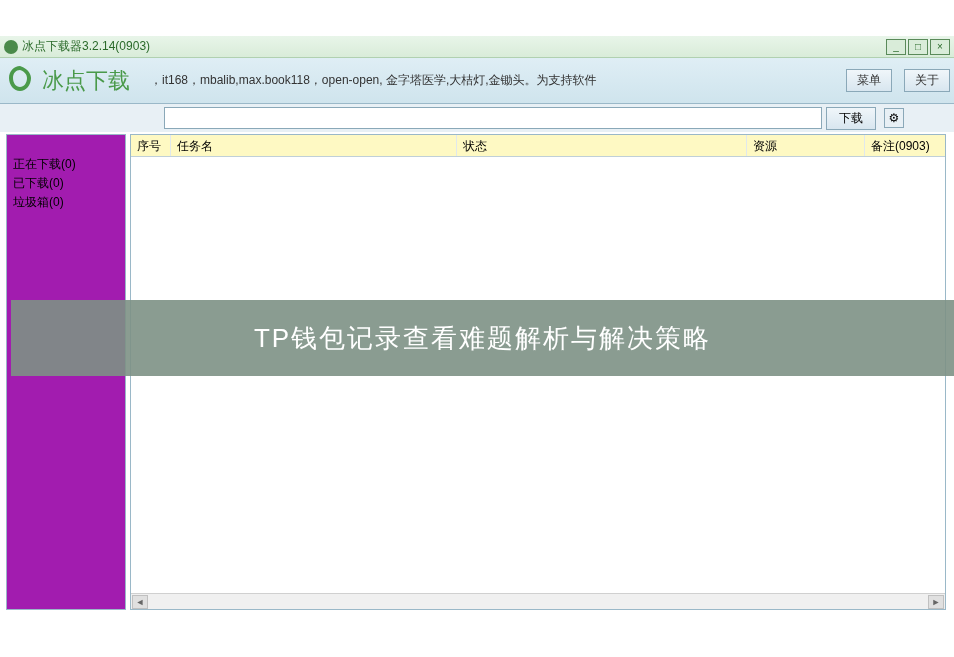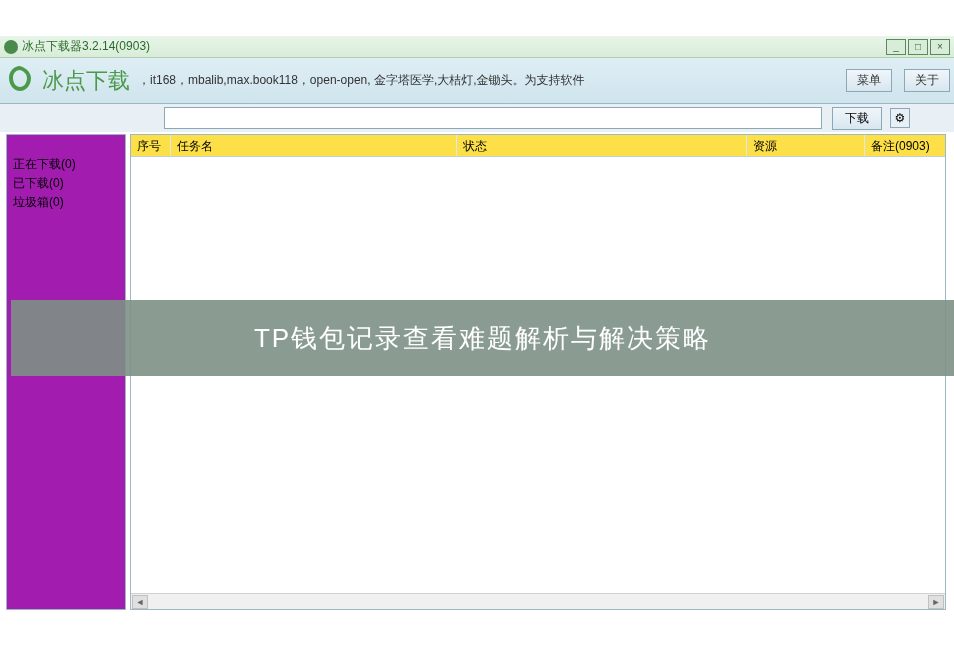--- a/index.html
+++ b/index.html
@@ -59,21 +59,21 @@
   align-items: center;
   gap: 6px;
 }
 .logo-icon svg { width: 32px; height: 32px; }
 .logo-text {
   font-size: 22px;
   color: #4a9a4a;
   font-weight: normal;
 }
 .subtitle {
-  margin-left: 8px;
+  margin-left: 20px;
   font-size: 12px;
   color: #333;
 }
 .header-btns {
   margin-left: auto;
   display: flex;
   gap: 12px;
 }
 .hbtn {
   border: 1px solid #8aa8b8;
@@ -99,21 +99,20 @@
   padding: 0 4px;
   font-size: 12px;
   max-width: 658px;
 }
 .dl-btn {
   border: 1px solid #8aa8b8;
   background: linear-gradient(to bottom, #f0f6fa, #d8e6ef);
   padding: 2px 12px;
   font-size: 12px;
   cursor: pointer;
-  margin-left: 6px;
 }
 .settings-icon {
   width: 20px; height: 20px;
   border: 1px solid #8aa8b8;
   background: #e8f0f5;
   display: flex;
   align-items: center;
   justify-content: center;
   cursor: pointer;
   margin-left: 4px;
@@ -140,21 +139,21 @@
   border: 1px solid #9ab8c8;
   margin: 2px 8px 2px 0;
   background: #fff;
   display: flex;
   flex-direction: column;
 }
 .table-header {
   display: flex;
   height: 22px;
   border-bottom: 1px solid #c0d0d8;
-  background: #fde047;
+  background: #fef9c3;
 }
 .th {
   padding: 3px 6px;
   font-size: 12px;
   color: #000;
   border-right: 1px solid #e0e8ec;
 }
 .th-seq { width: 40px; }
 .th-name { flex: 1; }
 .th-status { width: 290px; }

